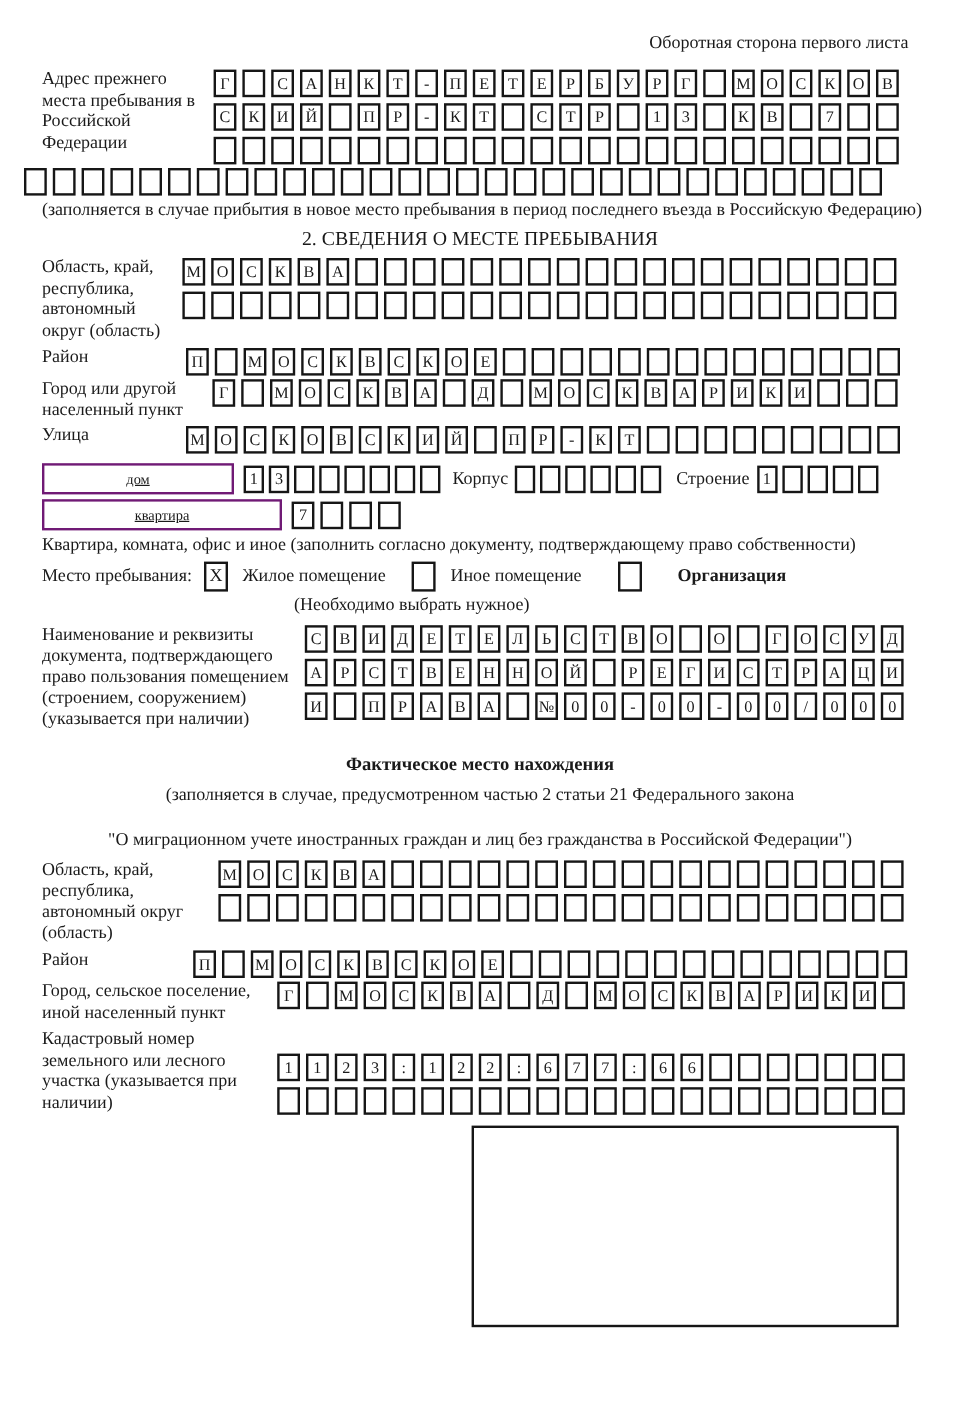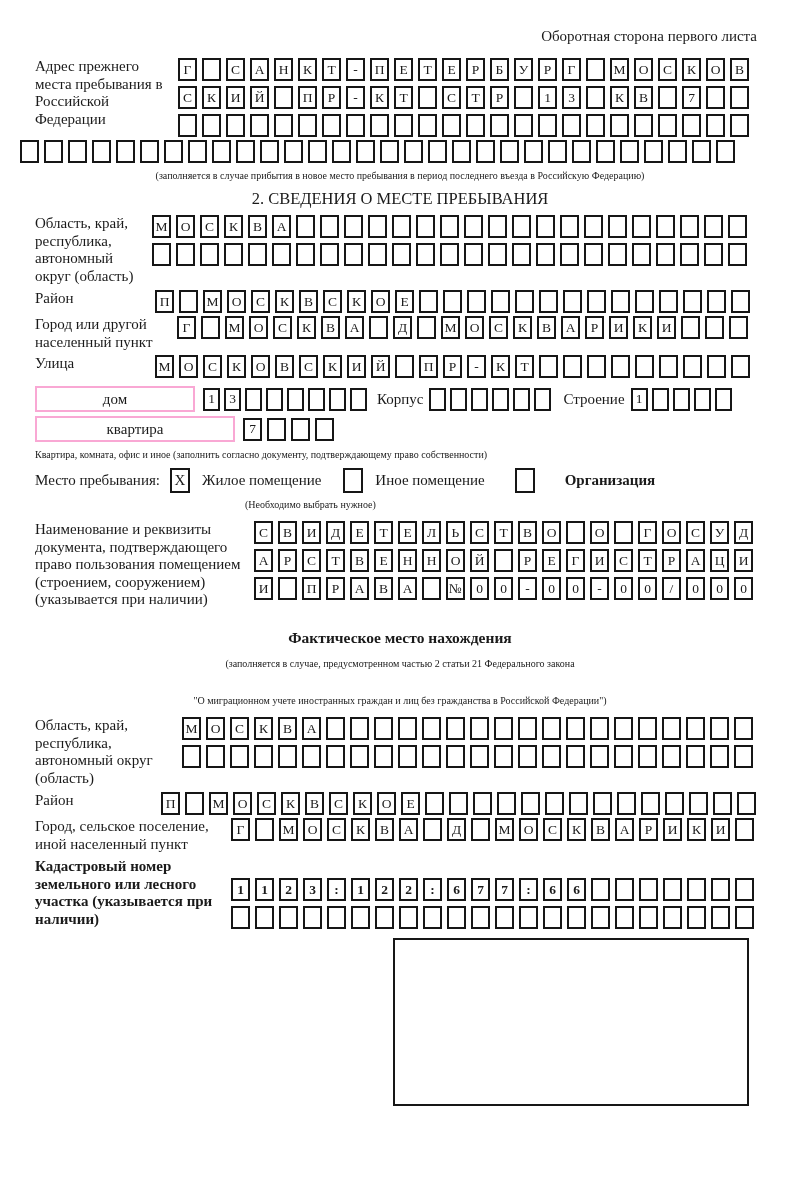--- a/index.html
+++ b/index.html
@@ -10,36 +10,36 @@
   .frow{position:relative;margin-bottom:3px;}
   .flabel{position:absolute;left:0;top:0;font-size:15px;line-height:17.5px;}
   .cellcol{display:flex;flex-direction:column;gap:5px;}
   .cellrow{display:flex;gap:5px;}
   .cell{flex:0 0 19px;width:19px;height:23px;box-sizing:border-box;border:2px solid #161616;
         display:inline-flex;align-items:center;justify-content:center;
         font-size:13.5px;line-height:1;background:#fff;}
   .sm .cell{flex:0 0 17px;width:17px;}
   .sm{gap:4px;}
   .full{margin-left:-15px;margin-bottom:4px;}
-  .note{font-size:10px;line-height:17px;height:17px;margin-bottom:5px;white-space:nowrap;}
+  .note{font-size:15px;line-height:17px;height:17px;margin-bottom:5px;white-space:nowrap;}
   .note.center{text-align:center;}
   .sect-title{font-weight:normal;font-size:16.5px;text-align:center;height:20px;margin-bottom:6px;}
   .fact-title{font-weight:bold;font-size:15.5px;text-align:center;height:19px;margin-bottom:7px;}
   
   .w143{width:143px}.w117{width:117px}.w142{width:142px}.w215{width:215px}
   .w147{width:147px}.w196{width:196px}
   .ml143{margin-left:143px}.ml117{margin-left:117px}.ml120{margin-left:120px}
   .ml142{margin-left:142px}.ml219{margin-left:219px}.ml147{margin-left:147px}
   .ml126{margin-left:126px}.ml196{margin-left:196px}
   .mh72{min-height:72px}.mh36{min-height:36px}.mh100{min-height:100px}
   .pt20{padding-top:20px}
   
   .domrow{display:flex;align-items:center;margin-bottom:4px;}
-  .widebox{box-sizing:border-box;border:2px solid #f9a8d4;height:26px;display:flex;
-           align-items:center;justify-content:center;font-size:15px;flex:0 0 auto;}
+  .widebox{box-sizing:border-box;border:2px solid #701a75;height:26px;display:flex;
+           align-items:center;justify-content:center;font-size:12px;flex:0 0 auto;text-decoration:underline;}
   .inl{font-size:15px;white-space:nowrap;}
   
   .checkrow{display:flex;align-items:center;height:25px;margin-bottom:3px;}
   .checkbox{box-sizing:border-box;flex:0 0 20px;width:20px;height:25px;border:2px solid #161616;
             display:inline-flex;align-items:center;justify-content:center;font-size:15px;}
   
   .stamp-box{box-sizing:border-box;border:2px solid #161616;width:356px;height:168px;margin-left:358px;}
   .stamp-caption{width:400px;margin:8px 0 0 336px;text-align:center;font-size:15px;line-height:18.5px;}
 </style>
 </head>
@@ -572,21 +572,21 @@
           <span class="cell">А</span>
           <span class="cell">Р</span>
           <span class="cell">И</span>
           <span class="cell">К</span>
           <span class="cell">И</span>
           <span class="cell"></span>
         </div>
     </div>
   </div>
 
-  <div class="frow mh72" style="margin-bottom:8px;font-weight:bold;">
+  <div class="frow mh72" style="margin-bottom:8px;">
     <div class="flabel w196">Кадастровый номер земельного или лесного участка (указывается при наличии)</div>
     <div class="cellcol ml196 pt20">
       <div class="cellrow">
           <span class="cell">1</span>
           <span class="cell">1</span>
           <span class="cell">2</span>
           <span class="cell">3</span>
           <span class="cell">:</span>
           <span class="cell">1</span>
           <span class="cell">2</span>

